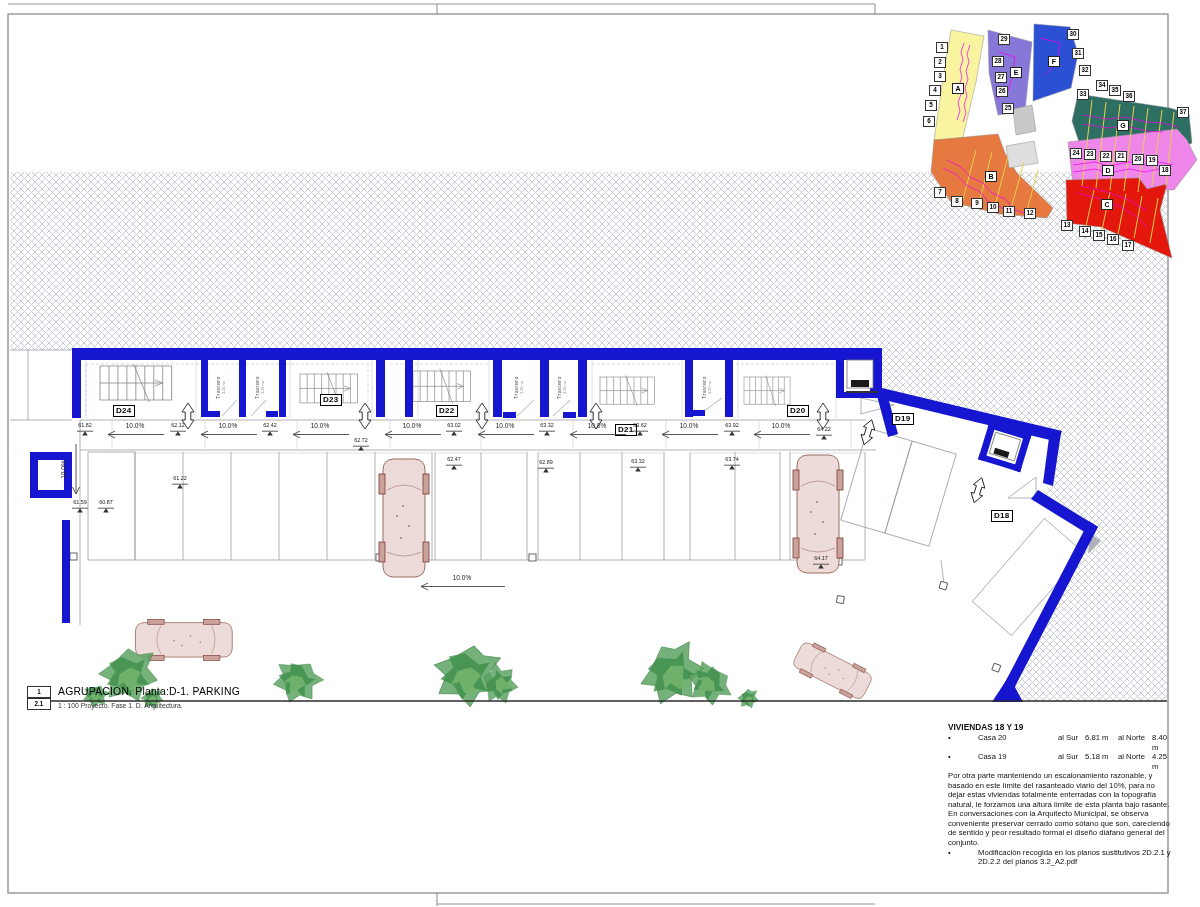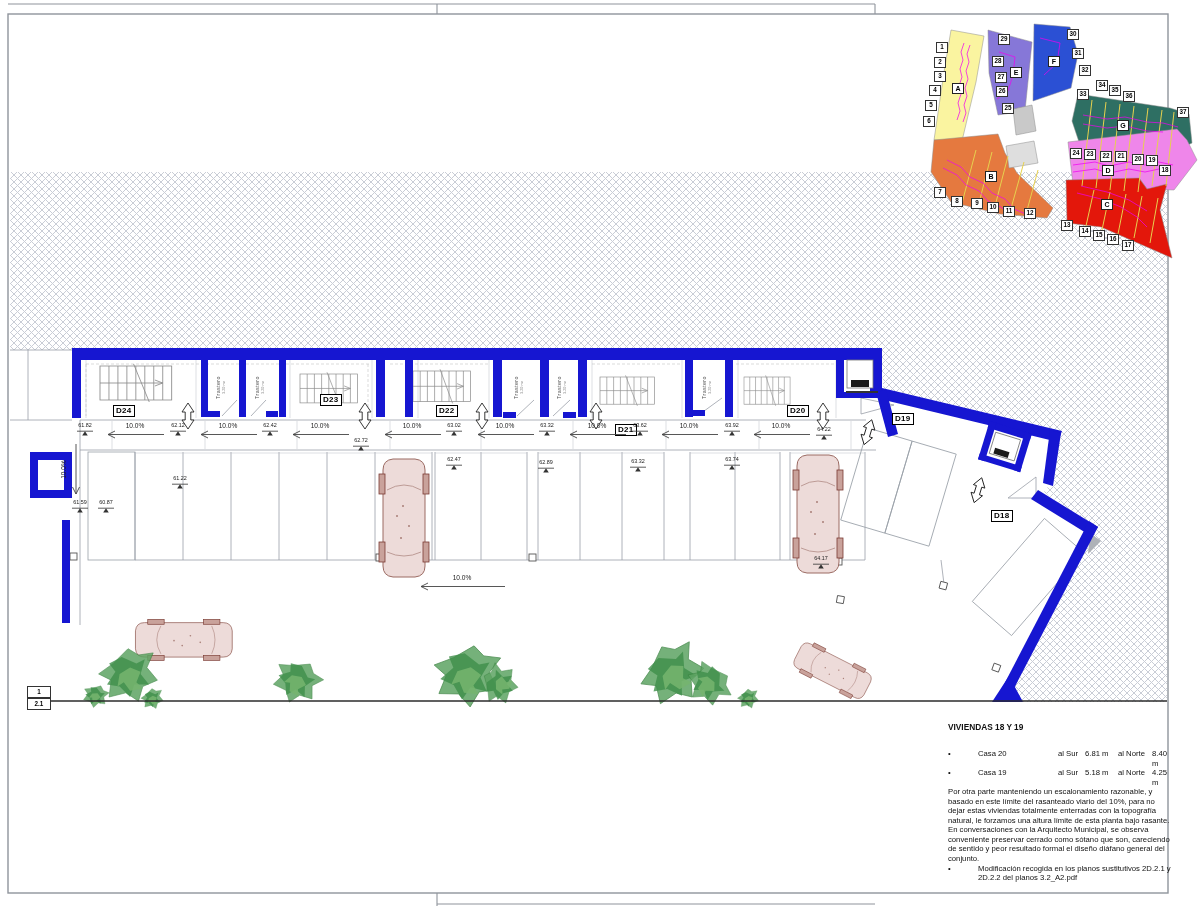--- a/index.html
+++ b/index.html
@@ -22,21 +22,21 @@
   .slope-v span{position:absolute;left:-16px;top:40%;transform:rotate(-90deg);font-size:6.6px;color:#222;}
   .trastero{position:absolute;width:56px;height:13px;transform:rotate(-90deg);transform-origin:center;
             display:flex;flex-direction:column;align-items:center;color:#555;}
   .trastero .t1{font-size:5.3px;line-height:1.1;letter-spacing:.4px;}
   .trastero .t2{font-size:3.8px;line-height:1.1;color:#888;}
   .kpm,.kpl{position:absolute;background:#fff;border:1px solid #333;color:#000;text-align:center;
             padding:0 1px;min-width:8px;font-weight:bold;}
   .kpm{font-size:6.3px;line-height:1.35;}
   .kpl{font-size:7px;line-height:1.3;border-color:#222;}
   .notes{position:absolute;left:948px;top:722px;width:226px;color:#111;}
-  .n-title{font-size:8.3px;font-weight:bold;margin-bottom:17px;}
+  .n-title{font-size:8.3px;font-weight:bold;margin-bottom:1px;}
   .notes p{font-size:7.7px;line-height:1.24;margin:0;}
   .bullet-row{display:flex;font-size:7.7px;line-height:1.24;}
   .b-dot{width:30px;flex:none;}
   .b-name{width:80px;flex:none;}
   .b-sur-l{width:27px;flex:none;}
   .b-sur-v{width:33px;flex:none;}
   .b-nor-l{width:34px;flex:none;}
   .title-block{position:absolute;left:27px;top:686px;display:flex;gap:7px;color:#000;}
   .tb-boxes{display:flex;flex-direction:column;}
   .tb-box{width:22px;height:10px;border:1px solid #333;font-size:6.3px;font-weight:bold;
@@ -533,15 +533,19 @@
       <span>2D.2.2 del planos 3.2_A2.pdf</span>
     </span>
   </div>
 </div>
 
 <div class="title-block">
   <div class="tb-boxes">
     <div class="tb-box">1</div>
     <div class="tb-box">2.1</div>
   </div>
+  <div class="tb-text">
+    <div class="tb-title">AGRUPACION. Planta:D-1. PARKING</div>
+    <div class="tb-sub">1 : 100 Proyecto. Fase 1. D. Arquitectura.</div>
+  </div>
 </div>
 
 </div>
 
 </body></html>

